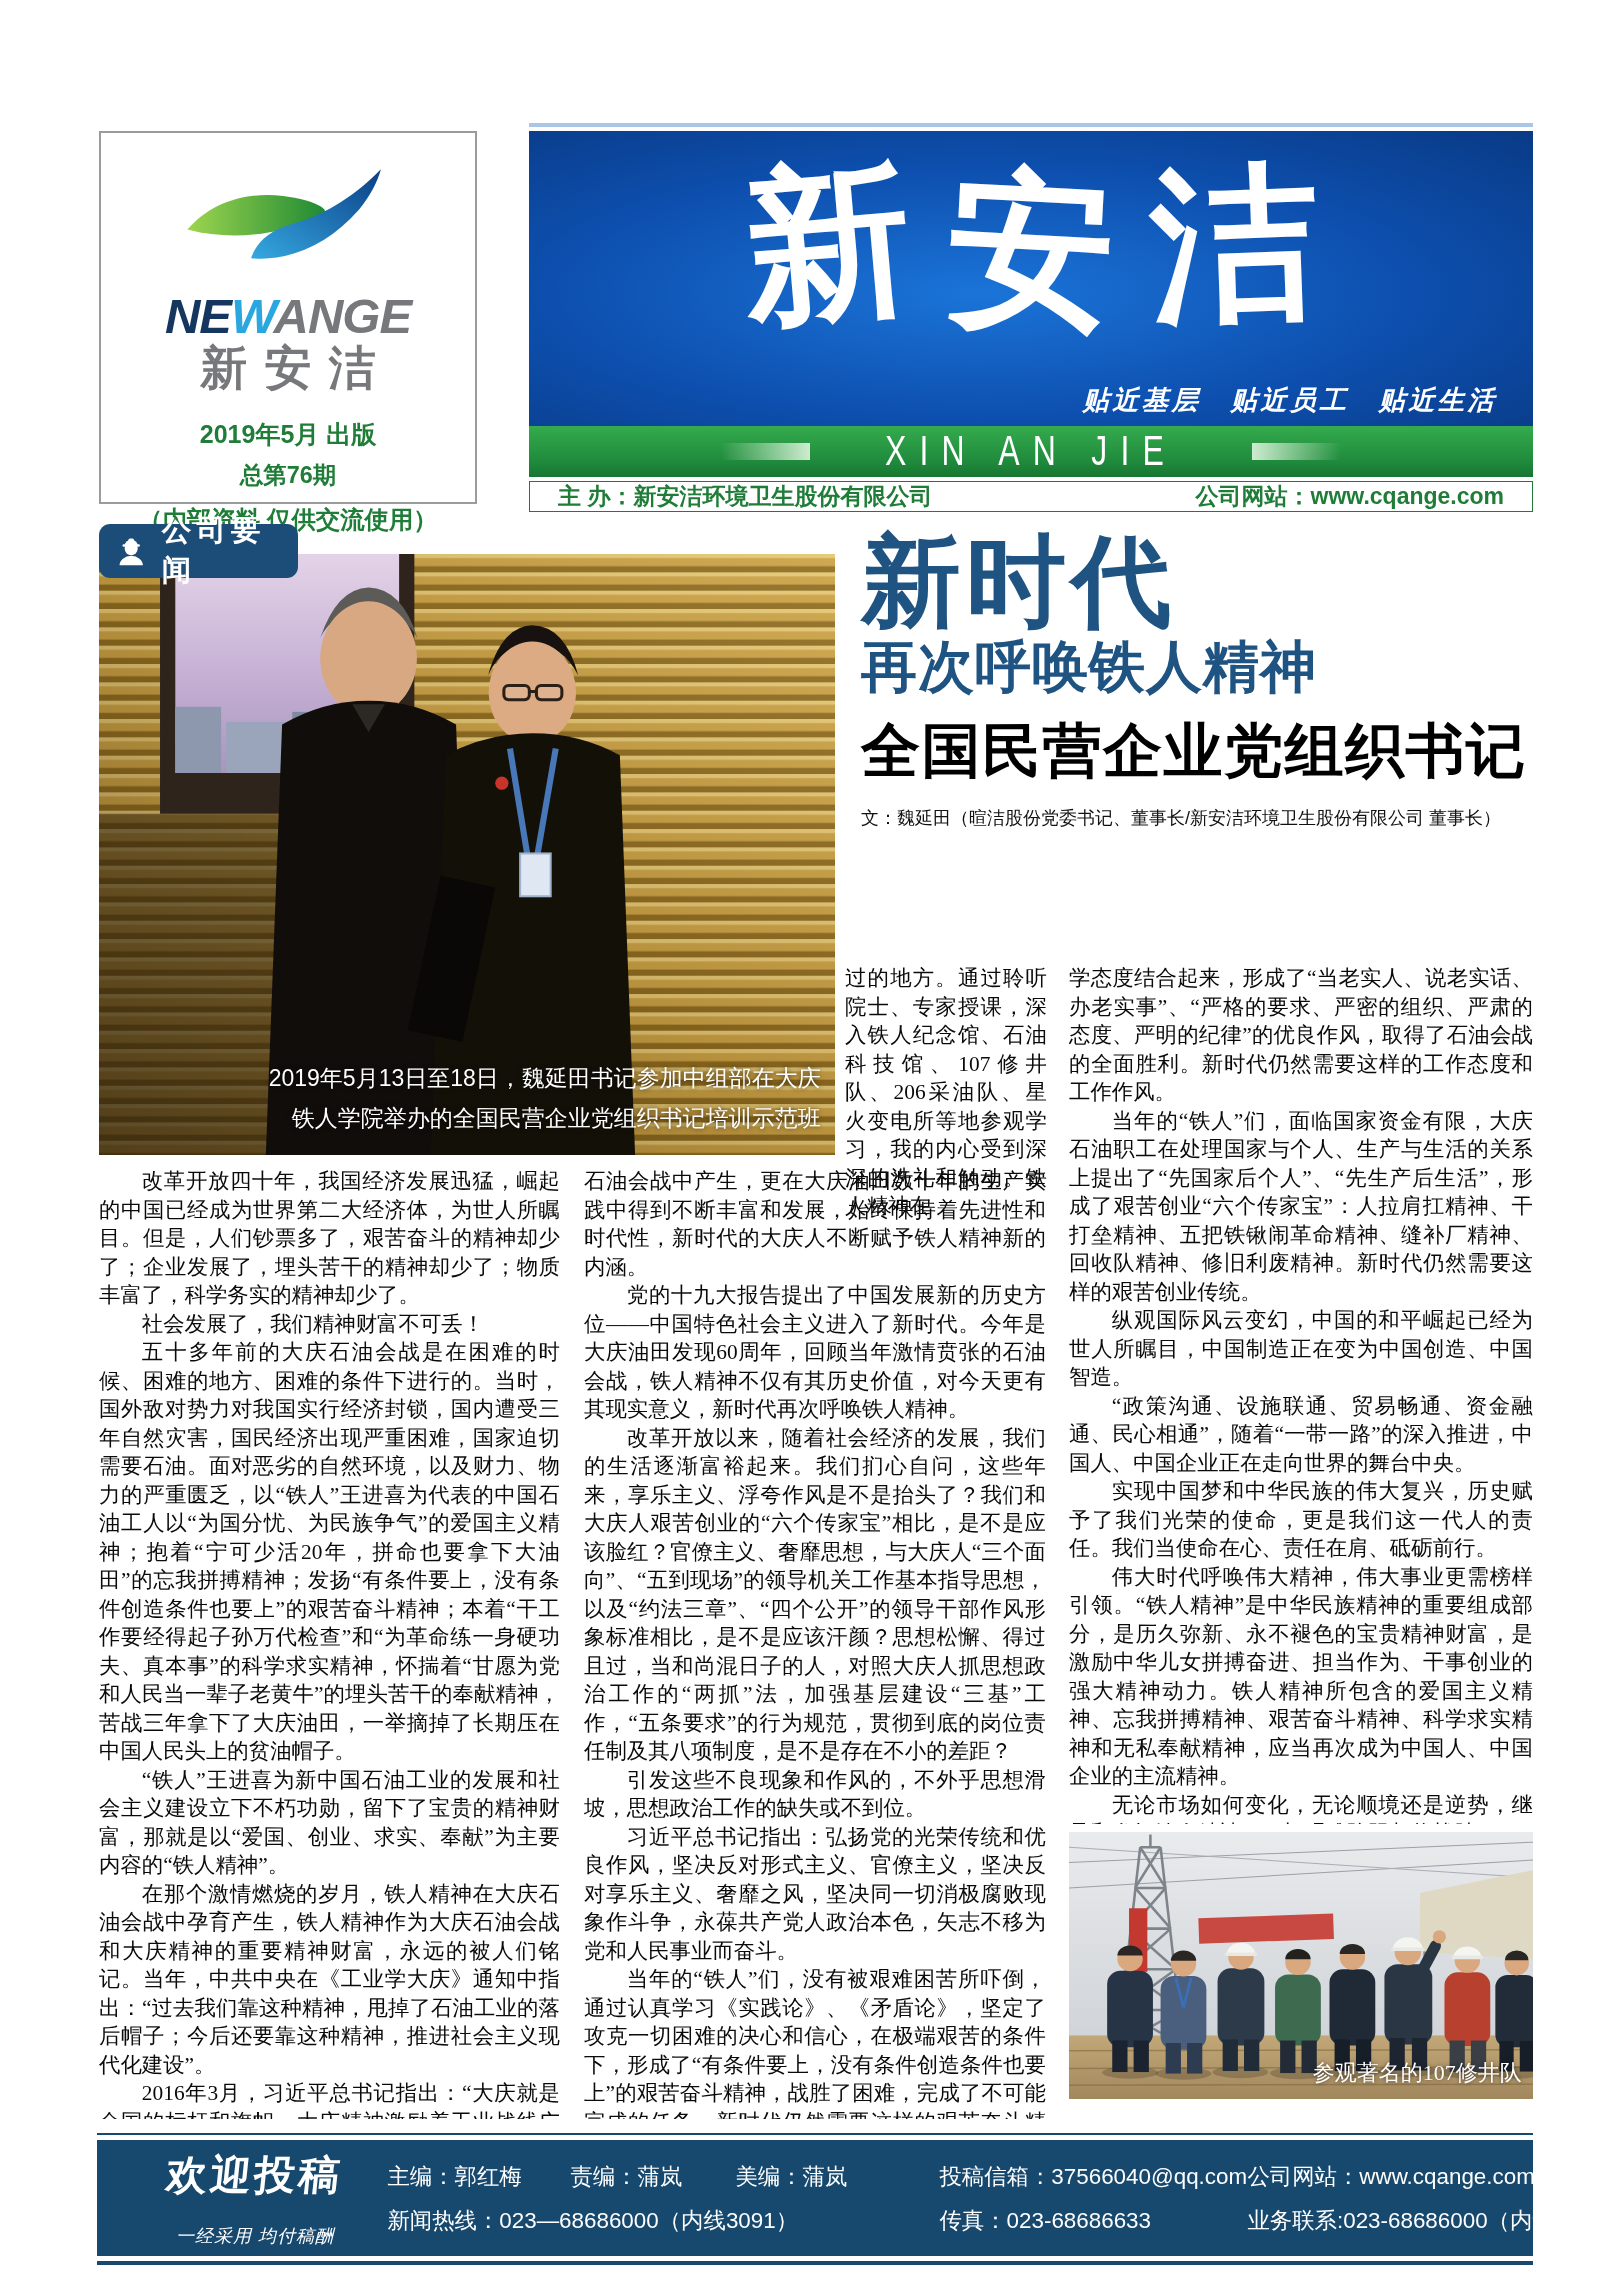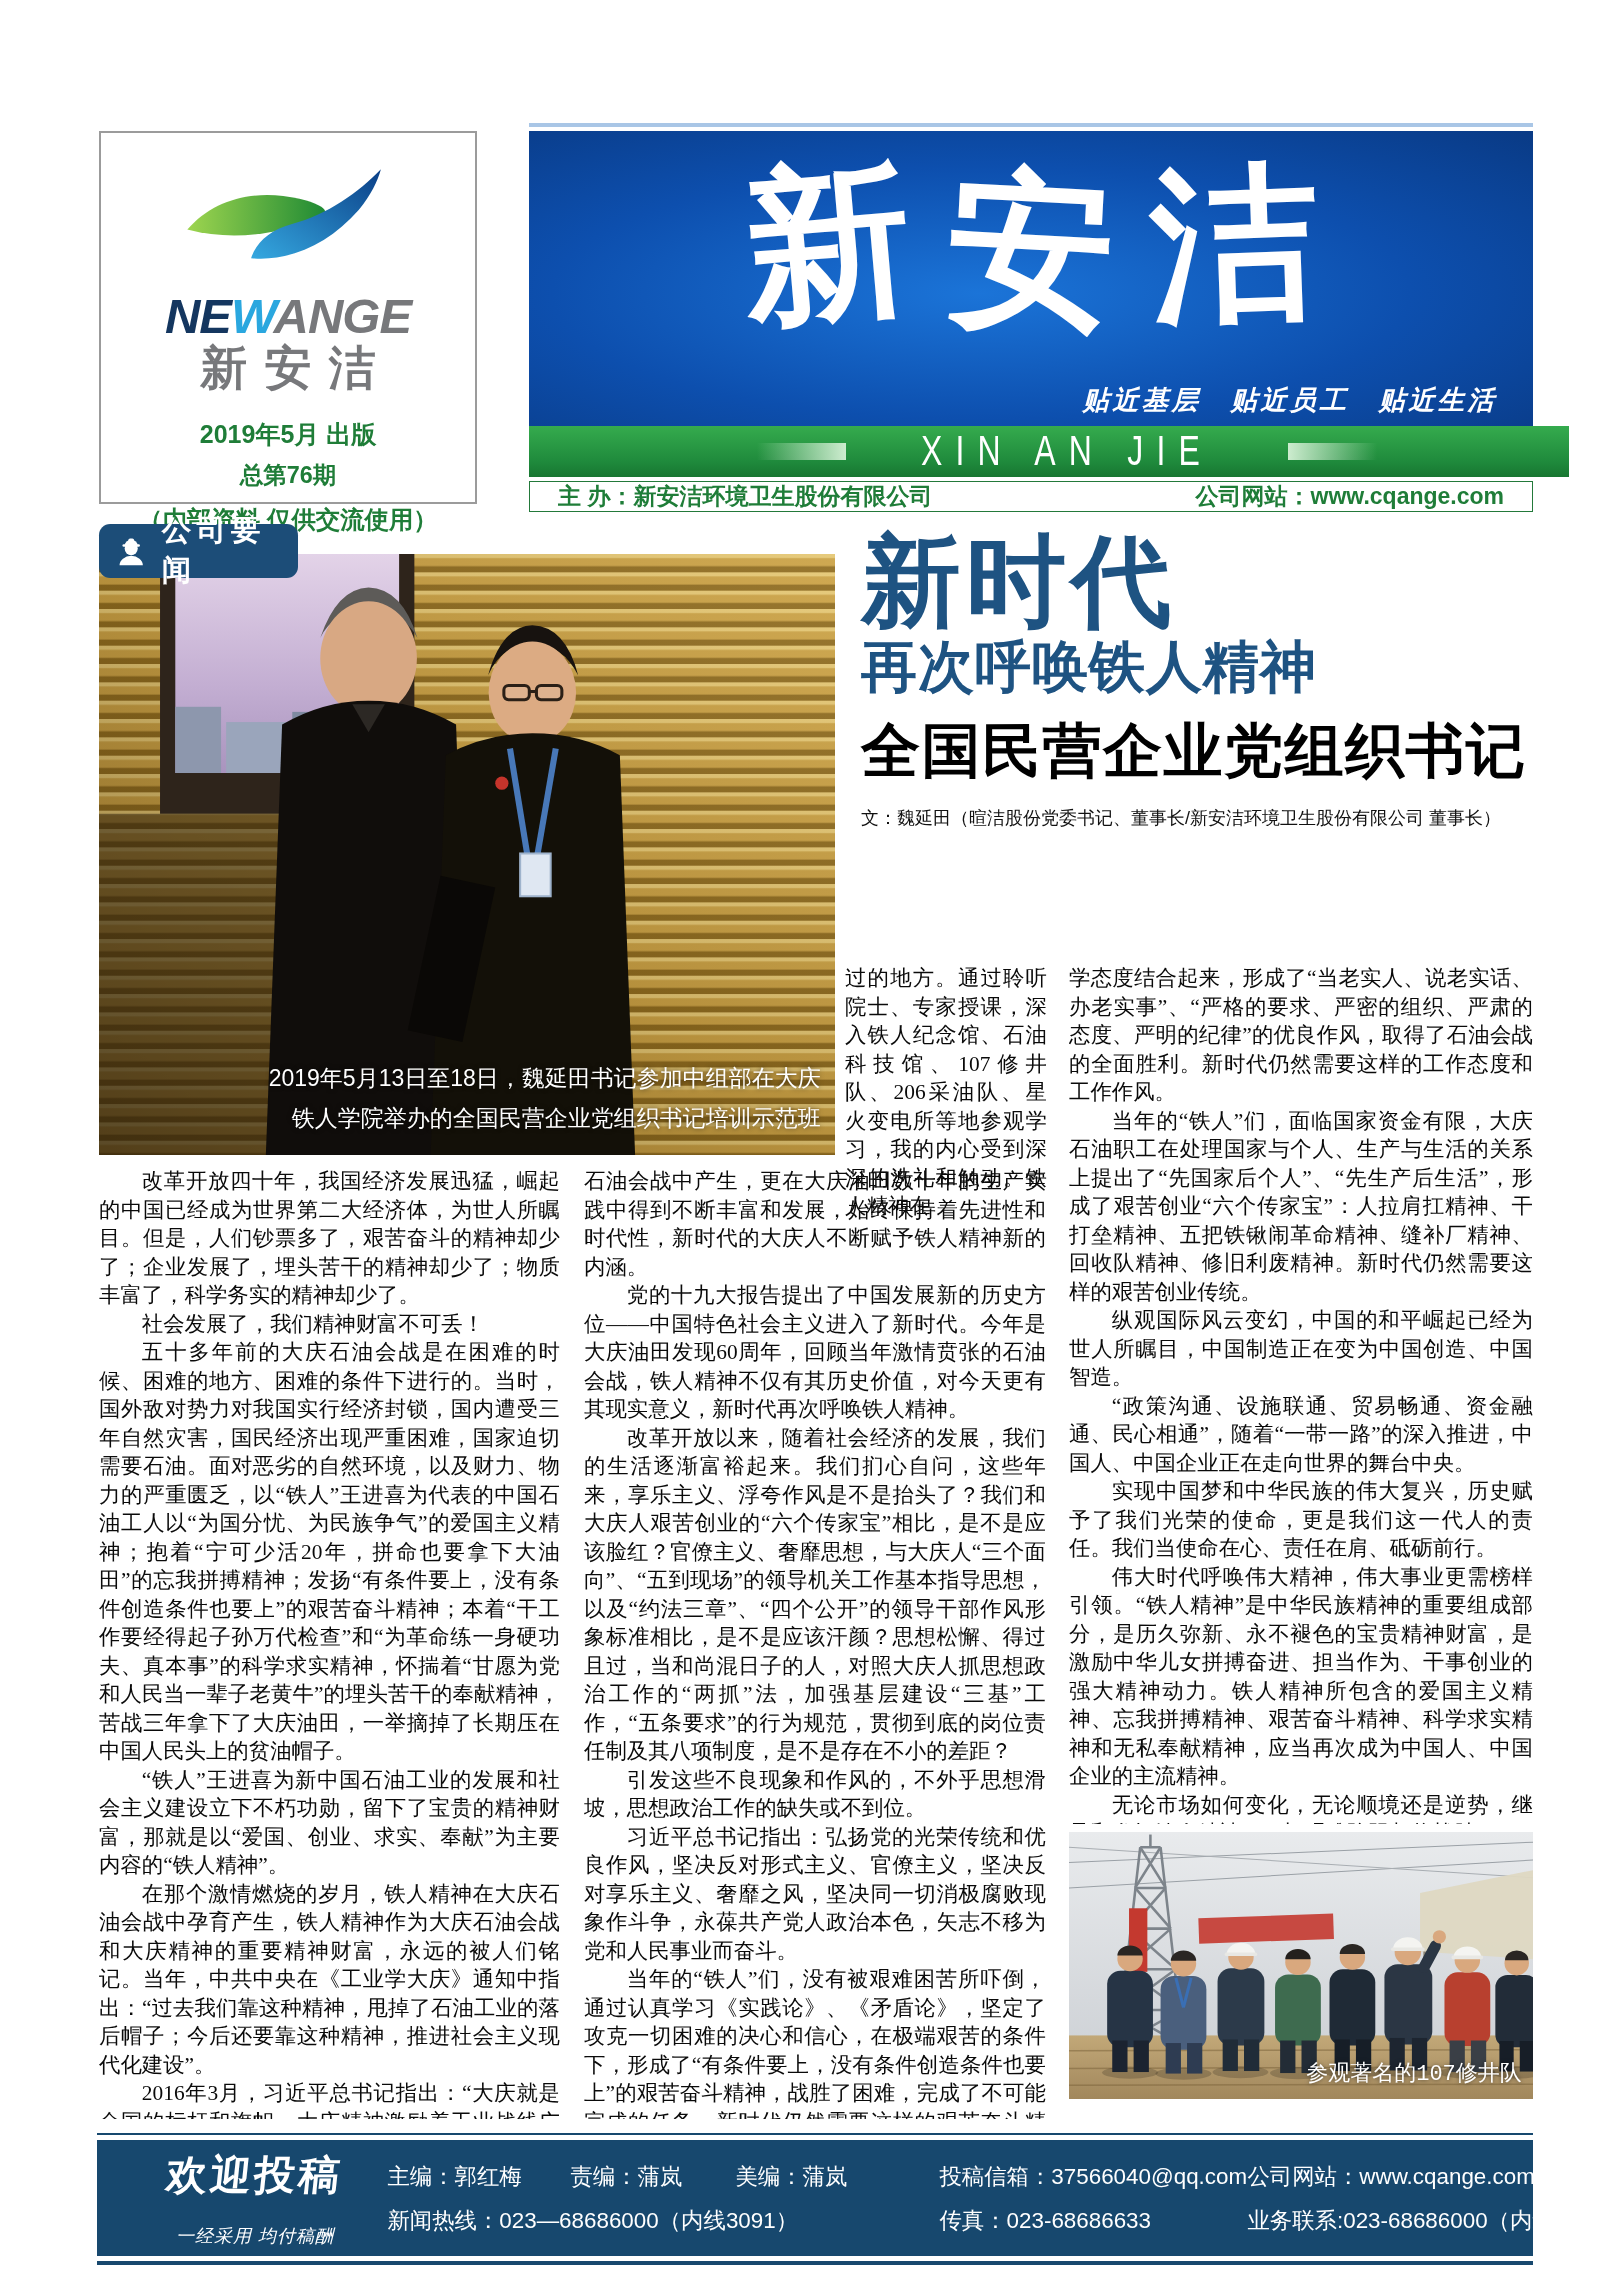--- a/index.html
+++ b/index.html
@@ -29,21 +29,21 @@
   .mast-title span{display:inline-block;}
   .mast-title .c1{transform:rotate(-5deg);}
   .mast-title .c2{transform:rotate(3deg) translateY(7.1px);}
   .mast-title .c3{transform:rotate(-2deg);}
   .mast-tagline{position:absolute;right:36px;bottom:8.1px;color:#fff;font-style:italic;
                 font-weight:bold;font-size:26.5px;letter-spacing:3.1px;font-family:"DejaVu Serif",serif;}
 
   
   .pinyin-band{position:absolute;left:529px;top:426px;width:1004px;height:51px;
                background:linear-gradient(to bottom,#35ab4e 0%,#1f8a3c 70%,#177631 100%);
-               display:flex;align-items:center;justify-content:center;gap:75px;padding-left:36px;}
+               display:flex;align-items:center;justify-content:center;gap:75px;}
   .band-strip{width:89px;height:17.3px;}
   .band-strip.left{background:linear-gradient(to right,rgba(255,255,255,0),#cdeccf);}
   .band-strip.right{background:linear-gradient(to left,rgba(255,255,255,0),#cdeccf);}
   .pinyin-text{color:#fff;font-family:"Liberation Sans",sans-serif;font-size:32px;
                letter-spacing:13.2px;transform:scaleY(1.3);font-weight:400;white-space:nowrap;}
 
   
   .org-bar{position:absolute;left:529px;top:481px;width:1004px;height:30.5px;box-sizing:border-box;
            border:1.5px solid #23793a;background:#fff;display:flex;align-items:center;
            justify-content:space-between;padding:0 28px;color:#1f7d38;font-weight:bold;
@@ -76,21 +76,21 @@
   .col p{margin:0;text-indent:2em;}
   .col p.cont{text-indent:0;}
   #col2top{left:845px;top:964px;width:202px;}
   #col1{left:99px;top:1167px;width:461px;height:952px;overflow:hidden;}
   #col2{left:584px;top:1167px;width:462px;height:952px;overflow:hidden;}
   #col3{left:1069px;top:964px;width:464px;height:860px;overflow:hidden;}
 
   
   .photo2{position:absolute;left:1069px;top:1832px;width:464px;height:267px;overflow:hidden;}
   .photo2-caption{position:absolute;right:11.2px;bottom:11.2px;color:#fff;font-size:22px;
-                  text-shadow:0 0 4.1px rgba(0,0,0,.55);font-family:Liberation Mono, monospace;}
+                  text-shadow:0 0 4.1px rgba(0,0,0,.55);font-family:Liberation Serif, serif;}
 
   
   .footer{position:absolute;left:97px;top:2133px;width:1436px;box-sizing:border-box;
           border-top:2.5px solid #17486e;border-bottom:4.6px solid #17486e;padding:5.1px 0 4.6px 0;}
   .footer-bar{background:#17486e;color:#fff;display:flex;align-items:center;
               padding:8.1px 25.4px;box-sizing:border-box;min-height:80px;
               font-family:"Liberation Sans",sans-serif;}
   .f-invite{width:265px;text-align:center;flex:none;}
   .f-invite .t{font-size:41px;font-weight:900;letter-spacing:3.1px;transform:skewX(-6deg);}
   .f-invite .s{font-size:18px;font-style:italic;margin-top:21px;letter-spacing:1px;}

